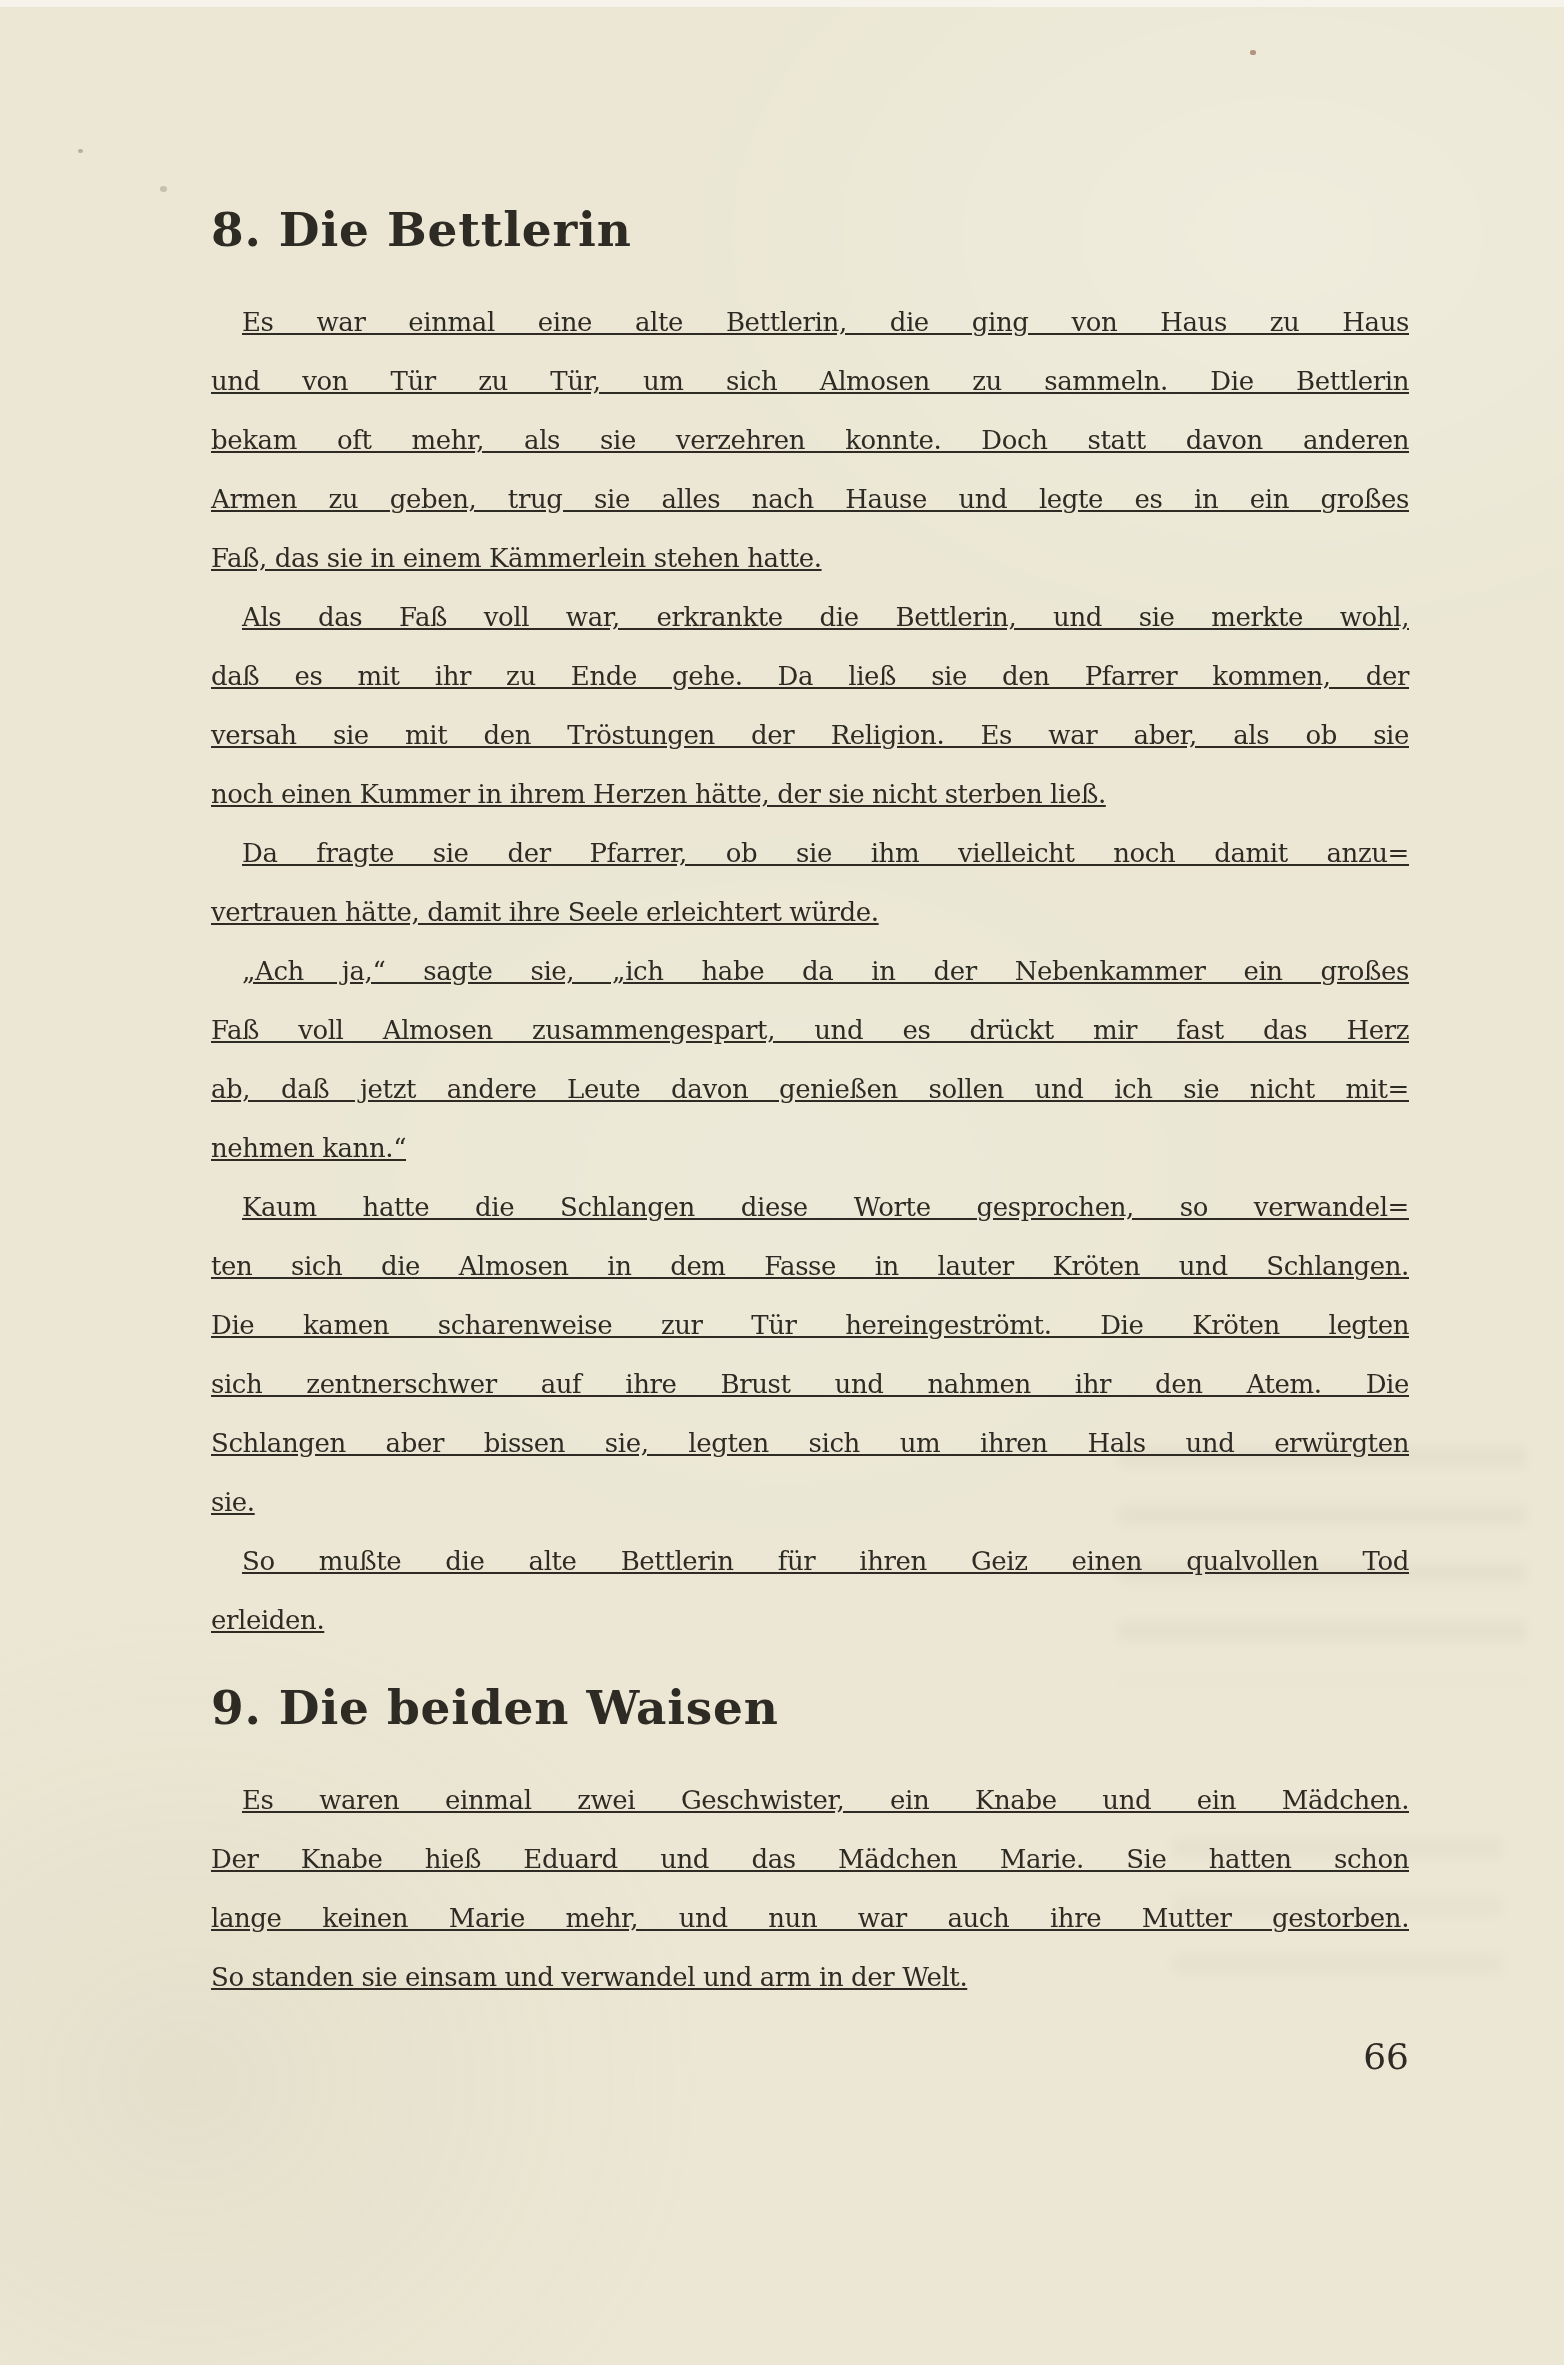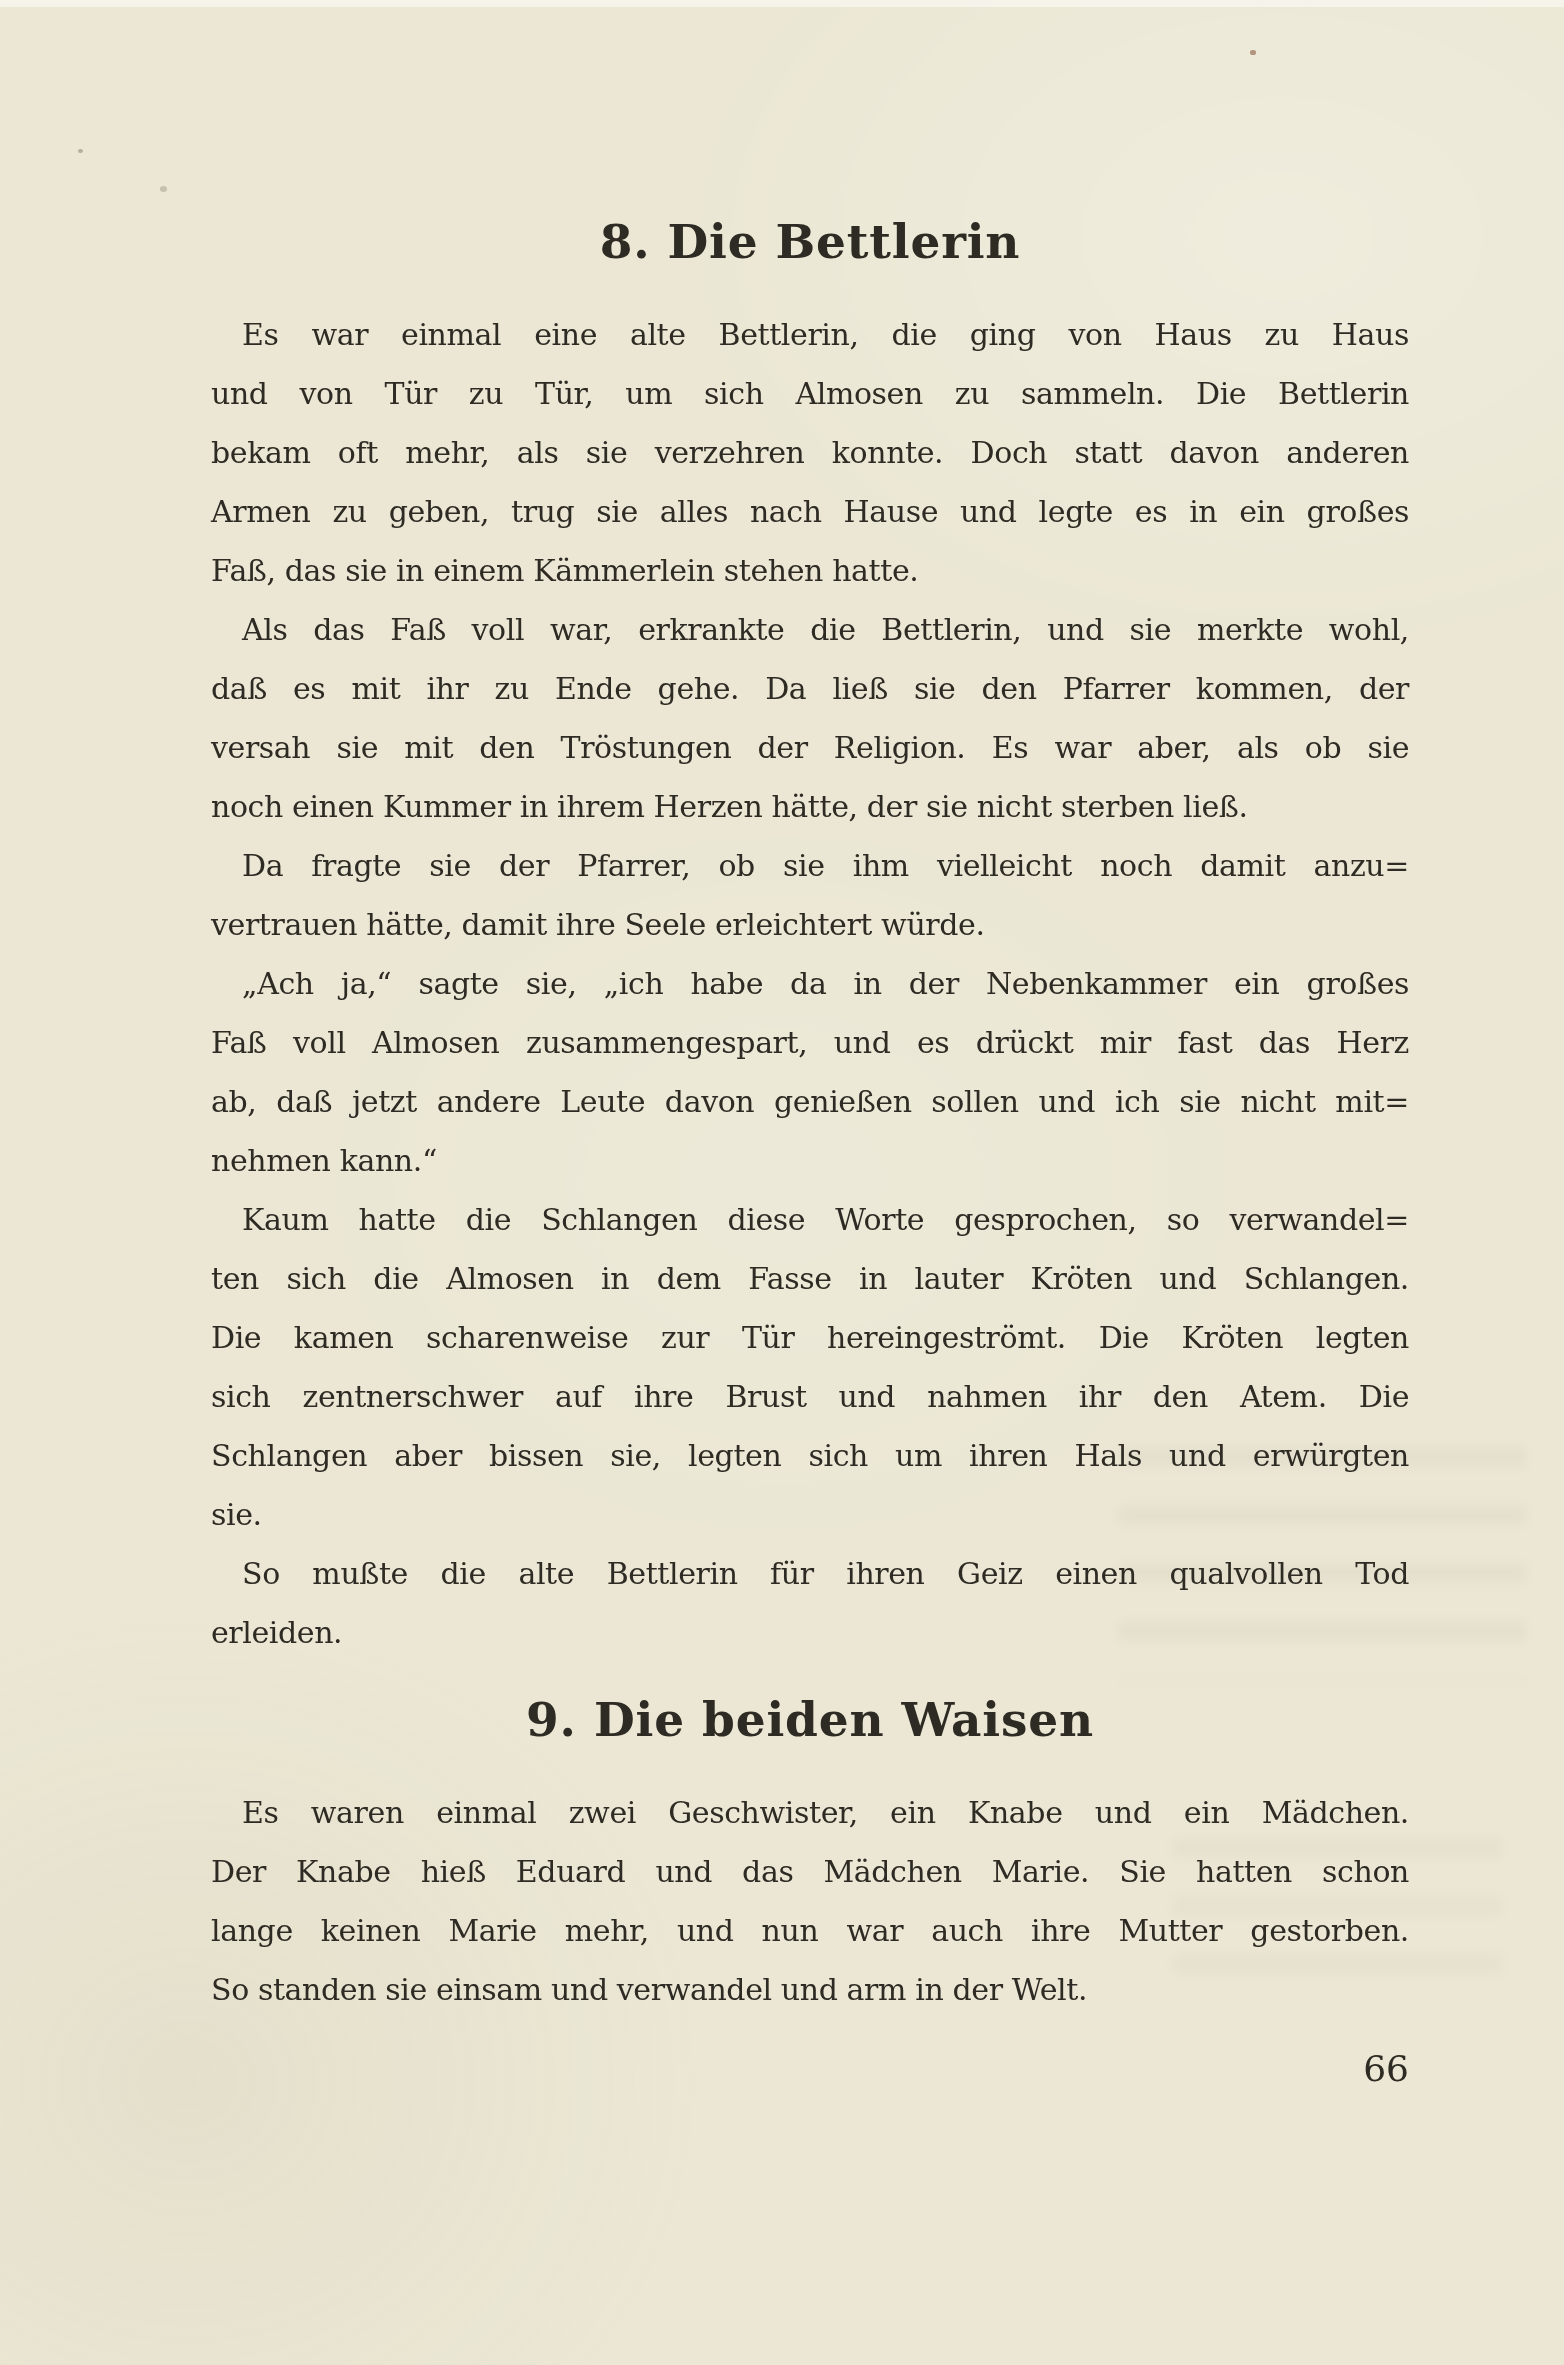--- a/index.html
+++ b/index.html
@@ -44,35 +44,35 @@
 
   .content {
     position: relative;
     padding: 202px 156px 0 211px; 
   }
   .story { margin: 0; }
   .story-title {
     font-size: 47px;
     line-height: 55px;
     font-weight: bold;
-    text-align: center;
-    margin: 12px 0 36px 0;
+    margin: 0 0 36px 0;
     letter-spacing: 0.8px;
   }
   .story:not(:first-child) .story-title {
     margin-top: 30px;
   }
   .paragraph { margin: 0; }
   .line {
-    font-size: 30px;
+    font-size: 26px;
     line-height: 59px;
     letter-spacing: -0.4px;
     text-align: justify;
     text-align-last: justify;
     white-space: normal;
+    text-decoration: underline;
   }
   .line.last { text-align-last: left; }
   .line.first { text-indent: 31px; }
 
   .page-number {
     font-size: 36px;
     line-height: 44px;
     margin-top: 28px;
     text-align: right;
   }

